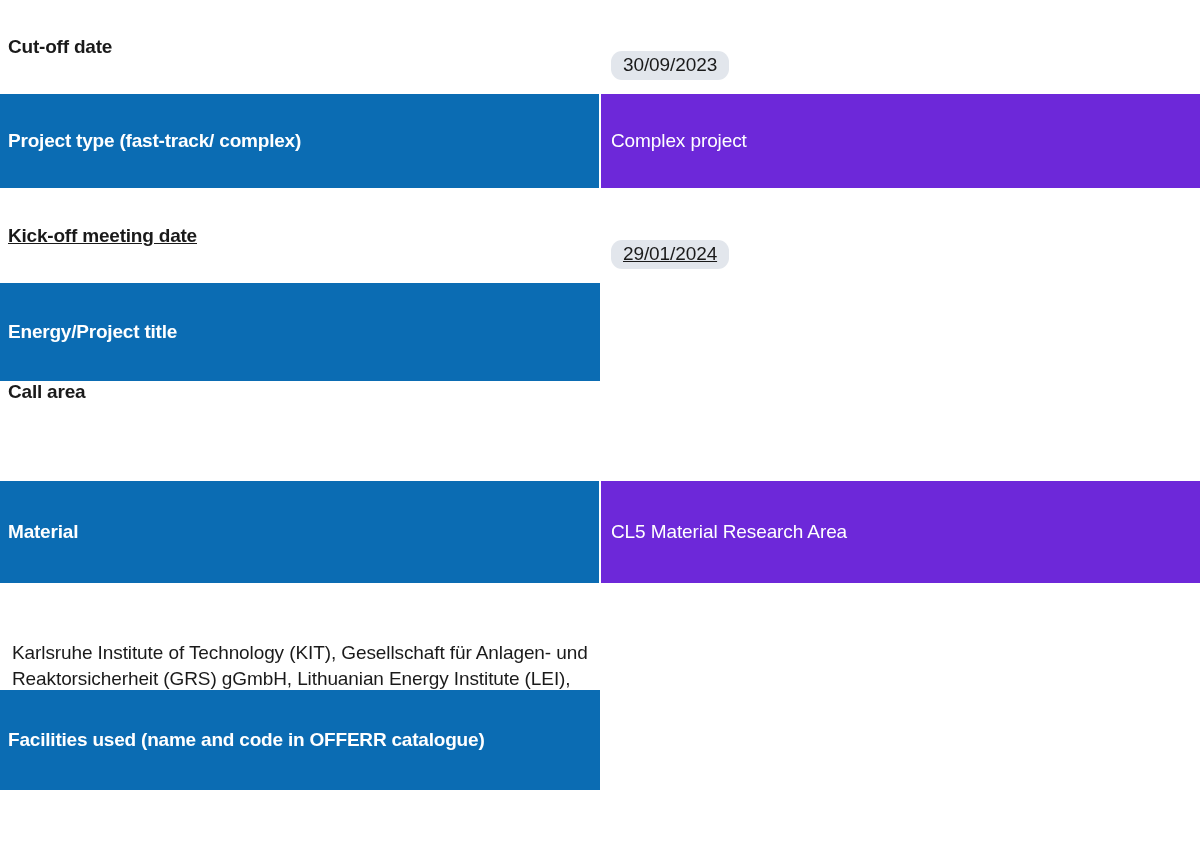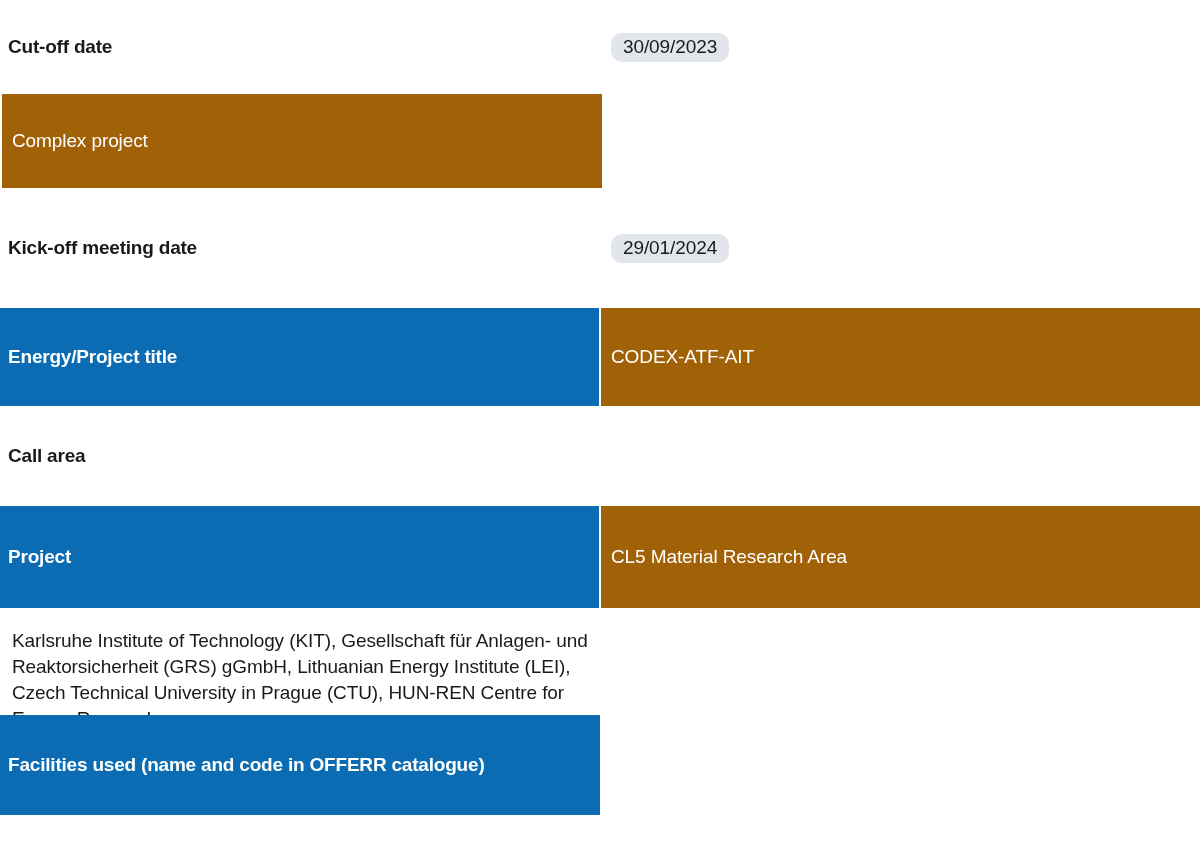--- a/index.html
+++ b/index.html
@@ -41,29 +41,29 @@
     display: flex;
     align-items: center;
     font-size: 19px;
     letter-spacing: -0.1px;
   }
   
   .row.white {
     background: #ffffff;
   }
   .row.white .cell-label { color: #1a1a1a; }
-  .row.white .cell-value { color: #1a1a1a; }
+  .row.white .cell-value { color: #1a1a1a; margin-top: 37px; }
 
   
   .row.blue .cell-label {
     background: #0b6cb3;
     color: #ffffff;
   }
   .row.blue .cell-value {
-    background: #a16207;
+    background: #6d28d9;
     color: #ffffff;
   }
   .row.blue .gap {
     width: 2px;
     background: #ffffff;
     height: 100%;
   }
   .row .gap {
     width: 2px;
     height: 100%;
@@ -78,23 +78,23 @@
     color: #1a1a1a;
     border-radius: 11px;
     padding: 3px 12px 4px 12px;
     font-size: 19px;
     line-height: 22px;
   }
 
   
   .h-cutoff   { height: 94px; }
   .h-ptype    { height: 94px; }
-  .h-kickoff  { height: 120px; }
+  .h-kickoff  { height: 95px; text-decoration: underline; }
   .h-acronym  { height: 98px; }
-  .h-callarea { height: 100px; }
+  .h-callarea { height: 100px; flex-direction: column; }
   .h-cluster  { height: 102px; }
   .h-inst     { height: 107px; }
   .h-fac      { height: 100px; border-radius: 28px; }
 
   .cell-value.multiline {
     display: block;
     padding-top: 20px;
     line-height: 26px;
   }
   .cell-value.multiline .txt {
@@ -112,45 +112,45 @@
 
   <div class="row white h-cutoff">
     <div class="cell-label">Cut-off date</div>
     <div class="gap"></div>
     <div class="cell-value">
       <span class="pill">30/09/2023</span>
     </div>
   </div>
 
   <div class="row blue h-ptype">
+    <div class="cell-label">Project type (fast-track/ complex)</div>
     <div class="gap"></div>
     <div class="cell-value">Complex project</div>
   </div>
 
   <div class="row white h-kickoff">
     <div class="cell-label">Kick-off meeting date</div>
     <div class="gap"></div>
     <div class="cell-value">
       <span class="pill">29/01/2024</span>
     </div>
   </div>
 
   <div class="row blue h-acronym">
     <div class="cell-label">Energy/Project title</div>
     <div class="gap"></div>
-    <div class="cell-value">CODEX-ATF-AIT</div>
   </div>
 
   <div class="row white h-callarea">
     <div class="cell-label">Call area</div>
     <div class="gap"></div>
   </div>
 
   <div class="row blue h-cluster">
-    <div class="cell-label">Project</div>
+    <div class="cell-label">Material</div>
     <div class="gap"></div>
     <div class="cell-value">CL5 Material Research Area</div>
   </div>
 
   <div class="row white h-inst">
     <div class="gap"></div>
     <div class="cell-value multiline">
       <span class="txt">Karlsruhe Institute of Technology (KIT), Gesellschaft für Anlagen- und Reaktorsicherheit (GRS) gGmbH, Lithuanian Energy Institute (LEI), Czech Technical University in Prague (CTU), HUN-REN Centre for Energy Research</span>
     </div>
   </div>

